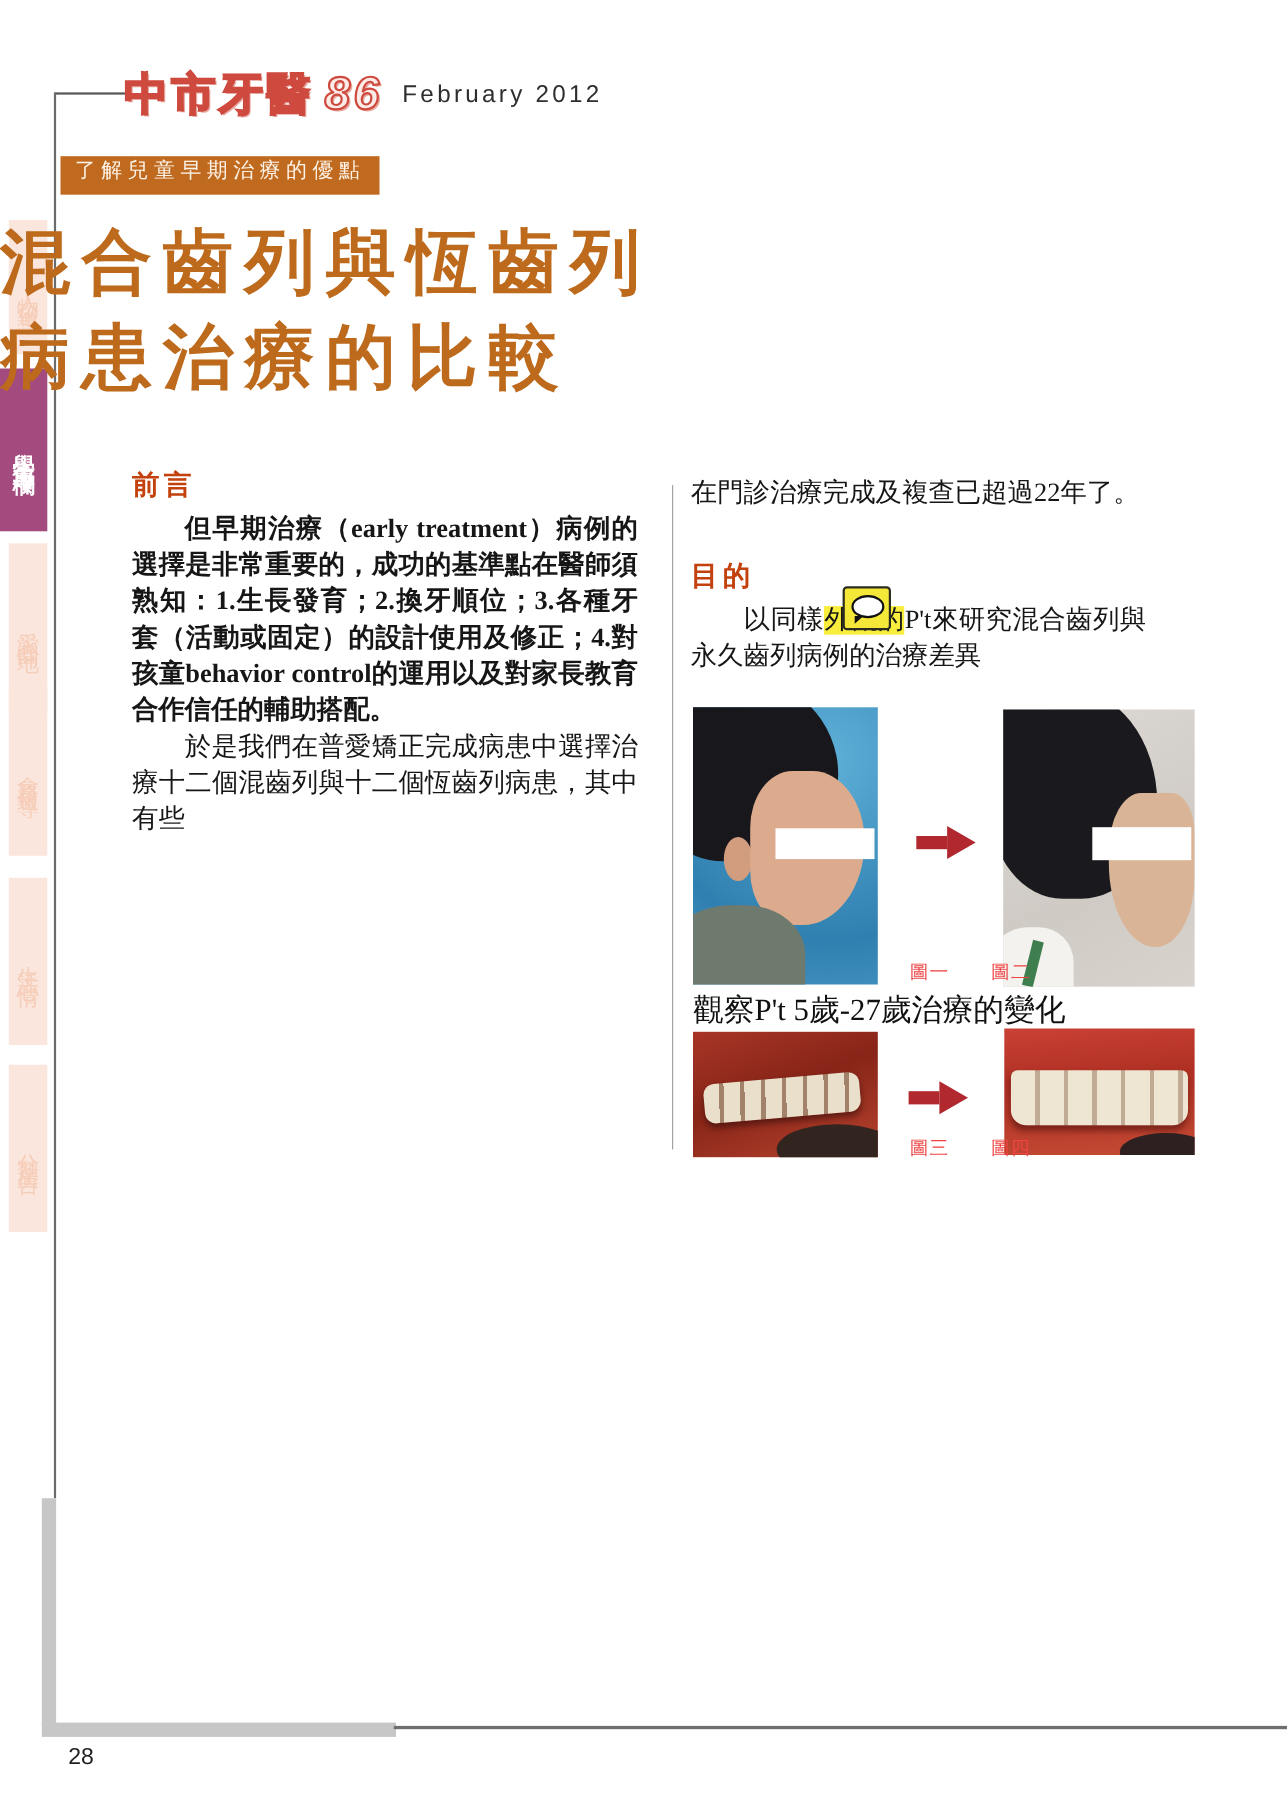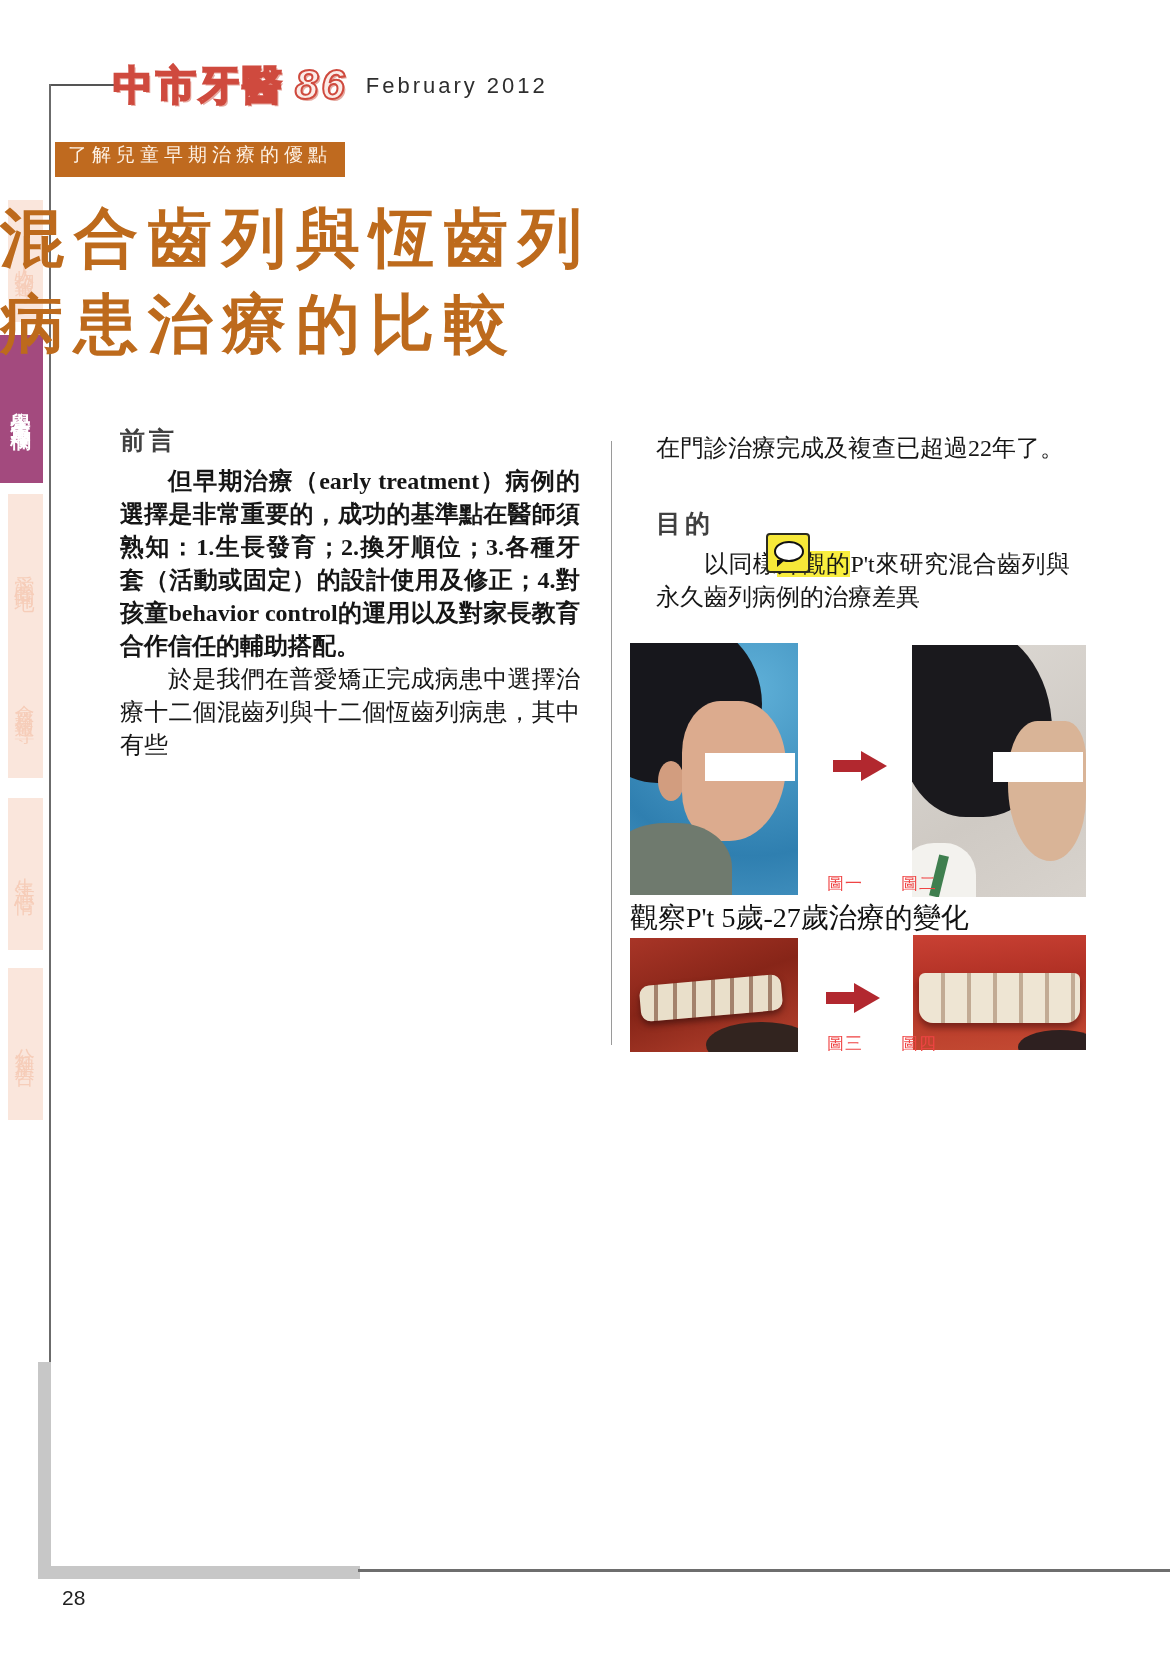--- a/index.html
+++ b/index.html
@@ -48,24 +48,24 @@
   .tab4{top:624px;height:154px;}
   .tab5{top:798px;height:152px;}
   .tab6{top:968px;height:152px;}
   
   .title{
     position:absolute;left:0;top:196px;width:1170px;margin:0;text-align:left;
     color:#bd6a1c;font-weight:bold;font-size:64px;line-height:86px;letter-spacing:10px;
   }
   
   .col-left{position:absolute;left:120px;top:424px;width:460px;}
-  .col-right{position:absolute;left:656px;top:432px;width:414px;}
+  .col-right{position:absolute;left:628px;top:432px;width:414px;}
   .col-divider{position:absolute;left:611px;top:441px;width:1px;height:604px;background:#9a9a9a;}
   .sec-head{
-    font-family:Liberation Serif, serif;color:#404040;font-weight:bold;
+    font-family:Liberation Serif, serif;color:#c2410c;font-weight:bold;
     font-size:25px;letter-spacing:4px;margin:0 0 8px 0;
   }
   .body-p{
     margin:0;font-size:24px;line-height:33px;color:#161616;text-align:justify;text-indent:2em;
   }
   .body-p.bold{font-weight:bold;}
   .col-right .body-p.first{text-indent:0;}
   .col-right .sec-head{margin-top:42px;}
   .hl{background:#f9ee3e;}
   

